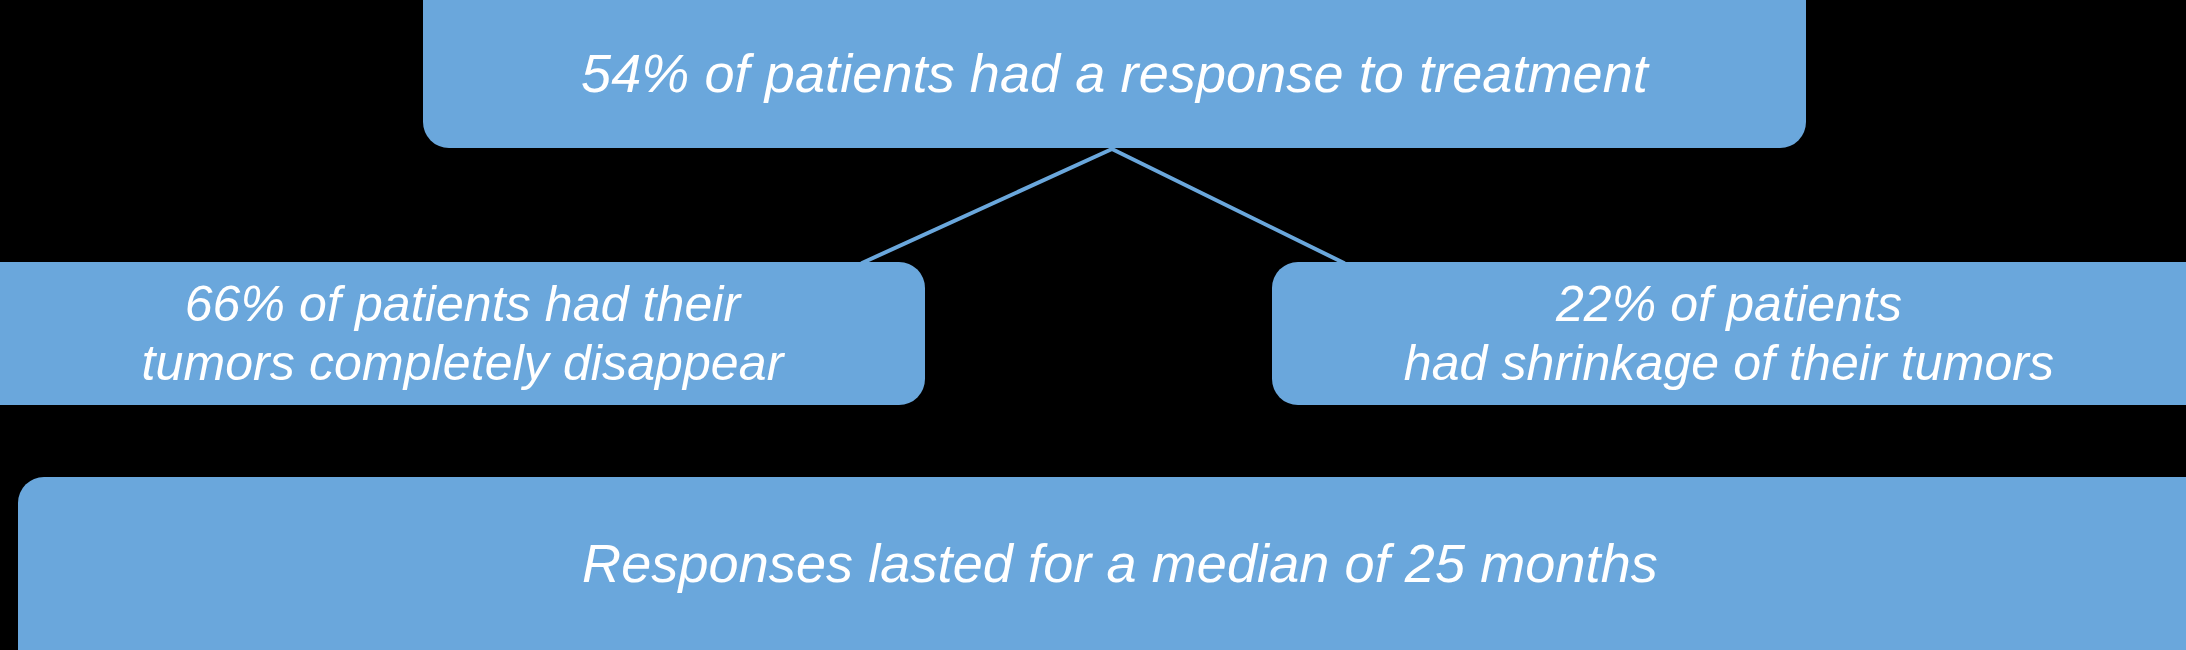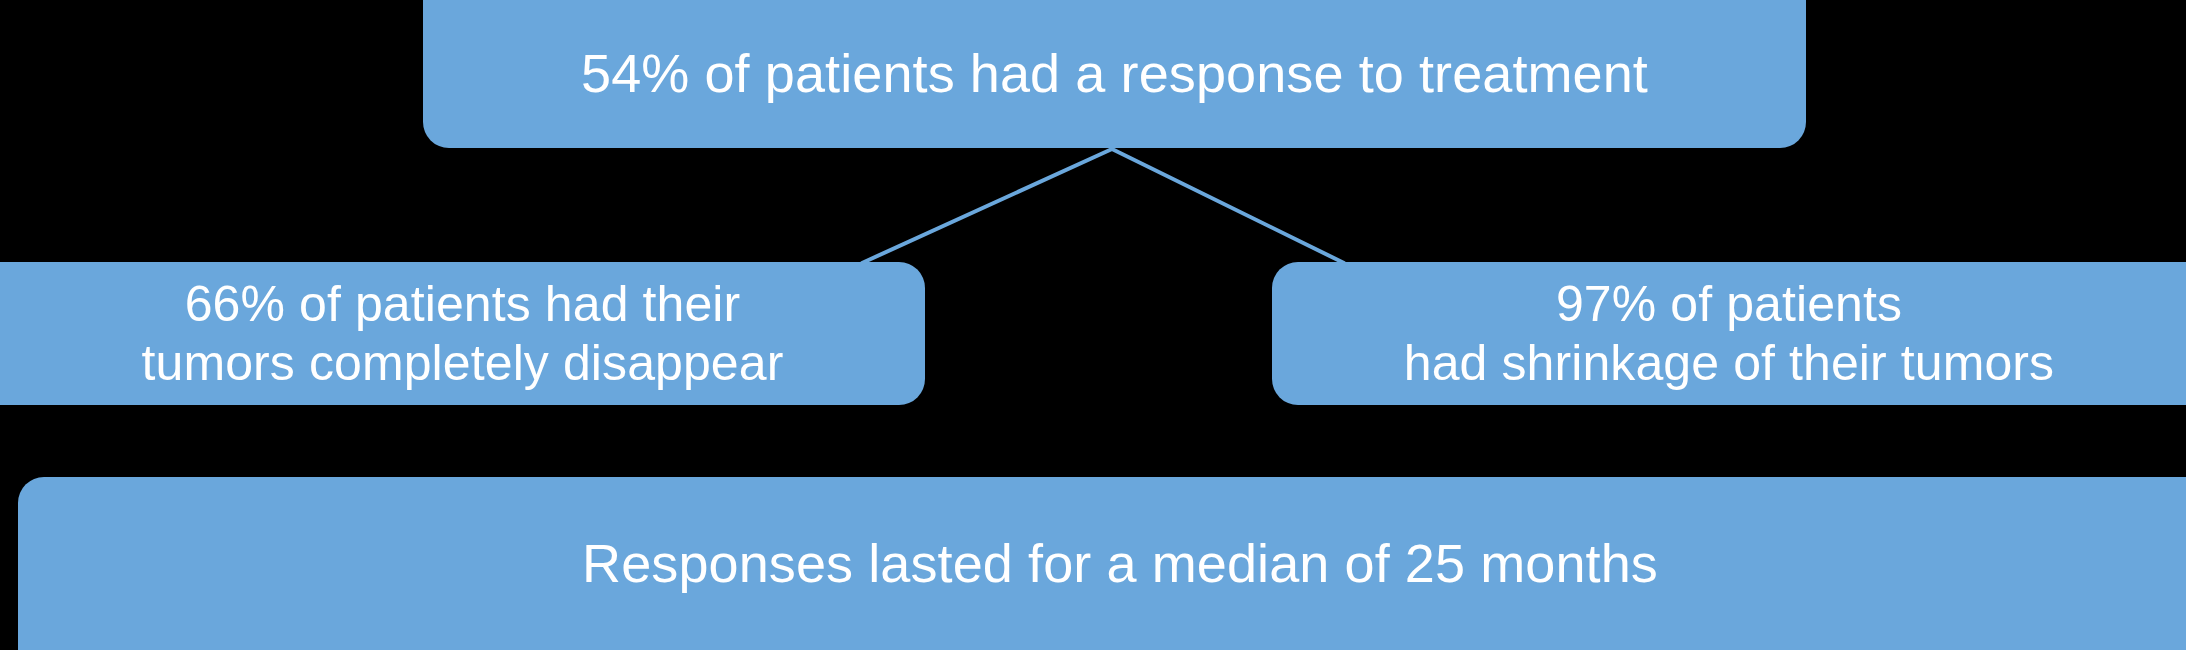--- a/index.html
+++ b/index.html
@@ -13,20 +13,21 @@
     height: 650px;
     overflow: hidden;
     font-family: "Liberation Sans", sans-serif;
     -webkit-font-smoothing: antialiased;
   }
   #stage {
     position: relative;
     width: 2186px;
     height: 650px;
     background: #000000;
+    font-style: italic;
   }
   #connectors {
     position: absolute;
     left: 0;
     top: 0;
     width: 2186px;
     height: 650px;
     pointer-events: none;
   }
   .node {
@@ -107,21 +108,21 @@
   <div class="node" id="node-root">
     <span class="node-text">54% of patients had a response to treatment</span>
   </div>
 
   <div class="node" id="node-left">
     <span class="node-text">66% of patients had their
 tumors completely disappear</span>
   </div>
 
   <div class="node" id="node-right">
-    <span class="node-text">97% of patients
+    <span class="node-text">22% of patients
 had shrinkage of their tumors</span>
   </div>
 
   <div class="node" id="node-bottom">
     <span class="node-text">Responses lasted for a median of 25 months</span>
   </div>
 
 </div>
 
 </body></html>

